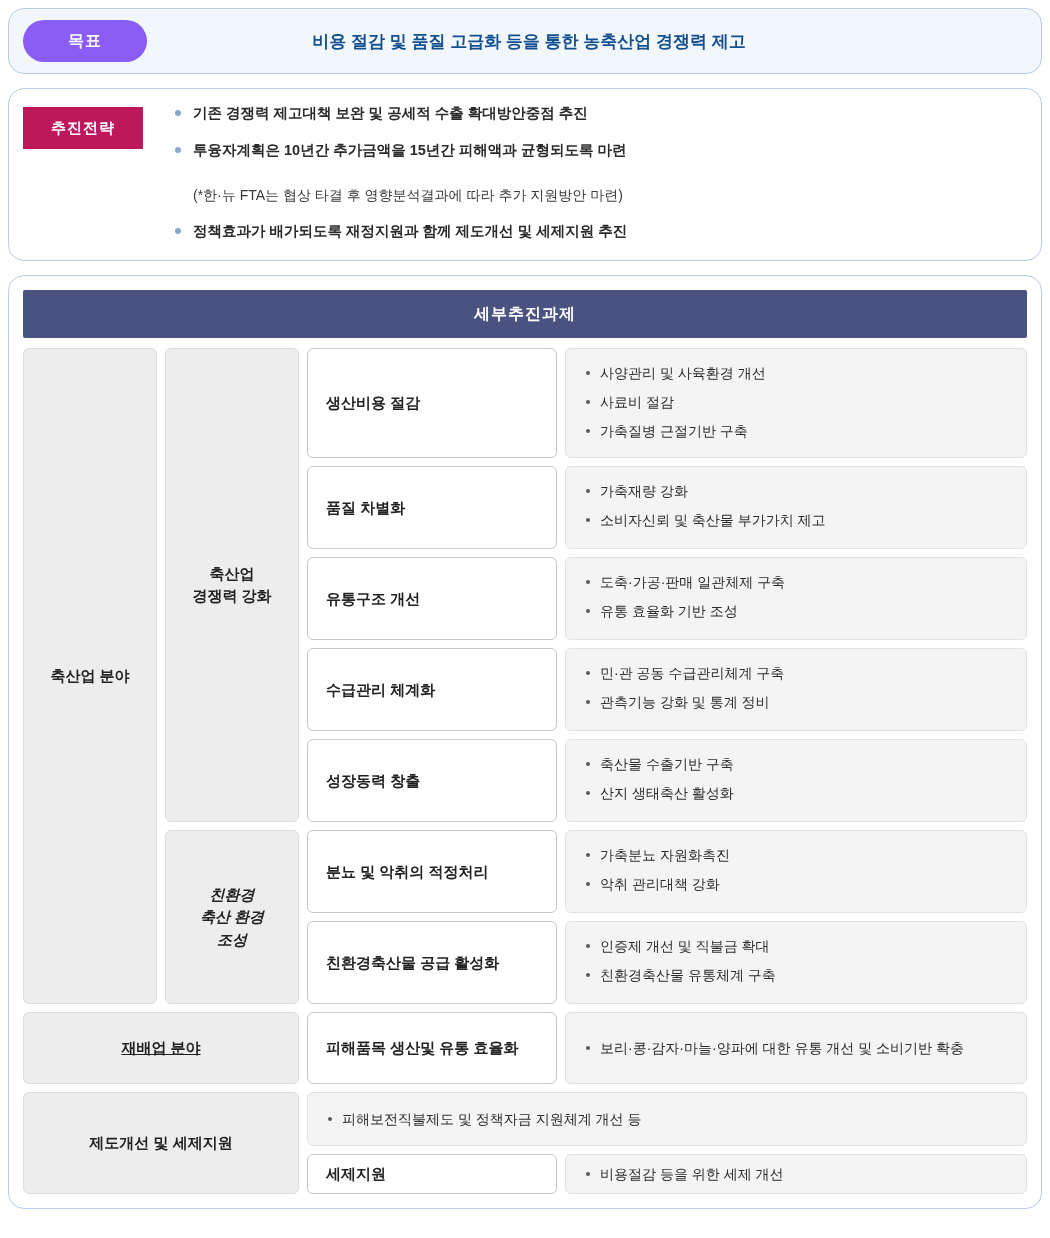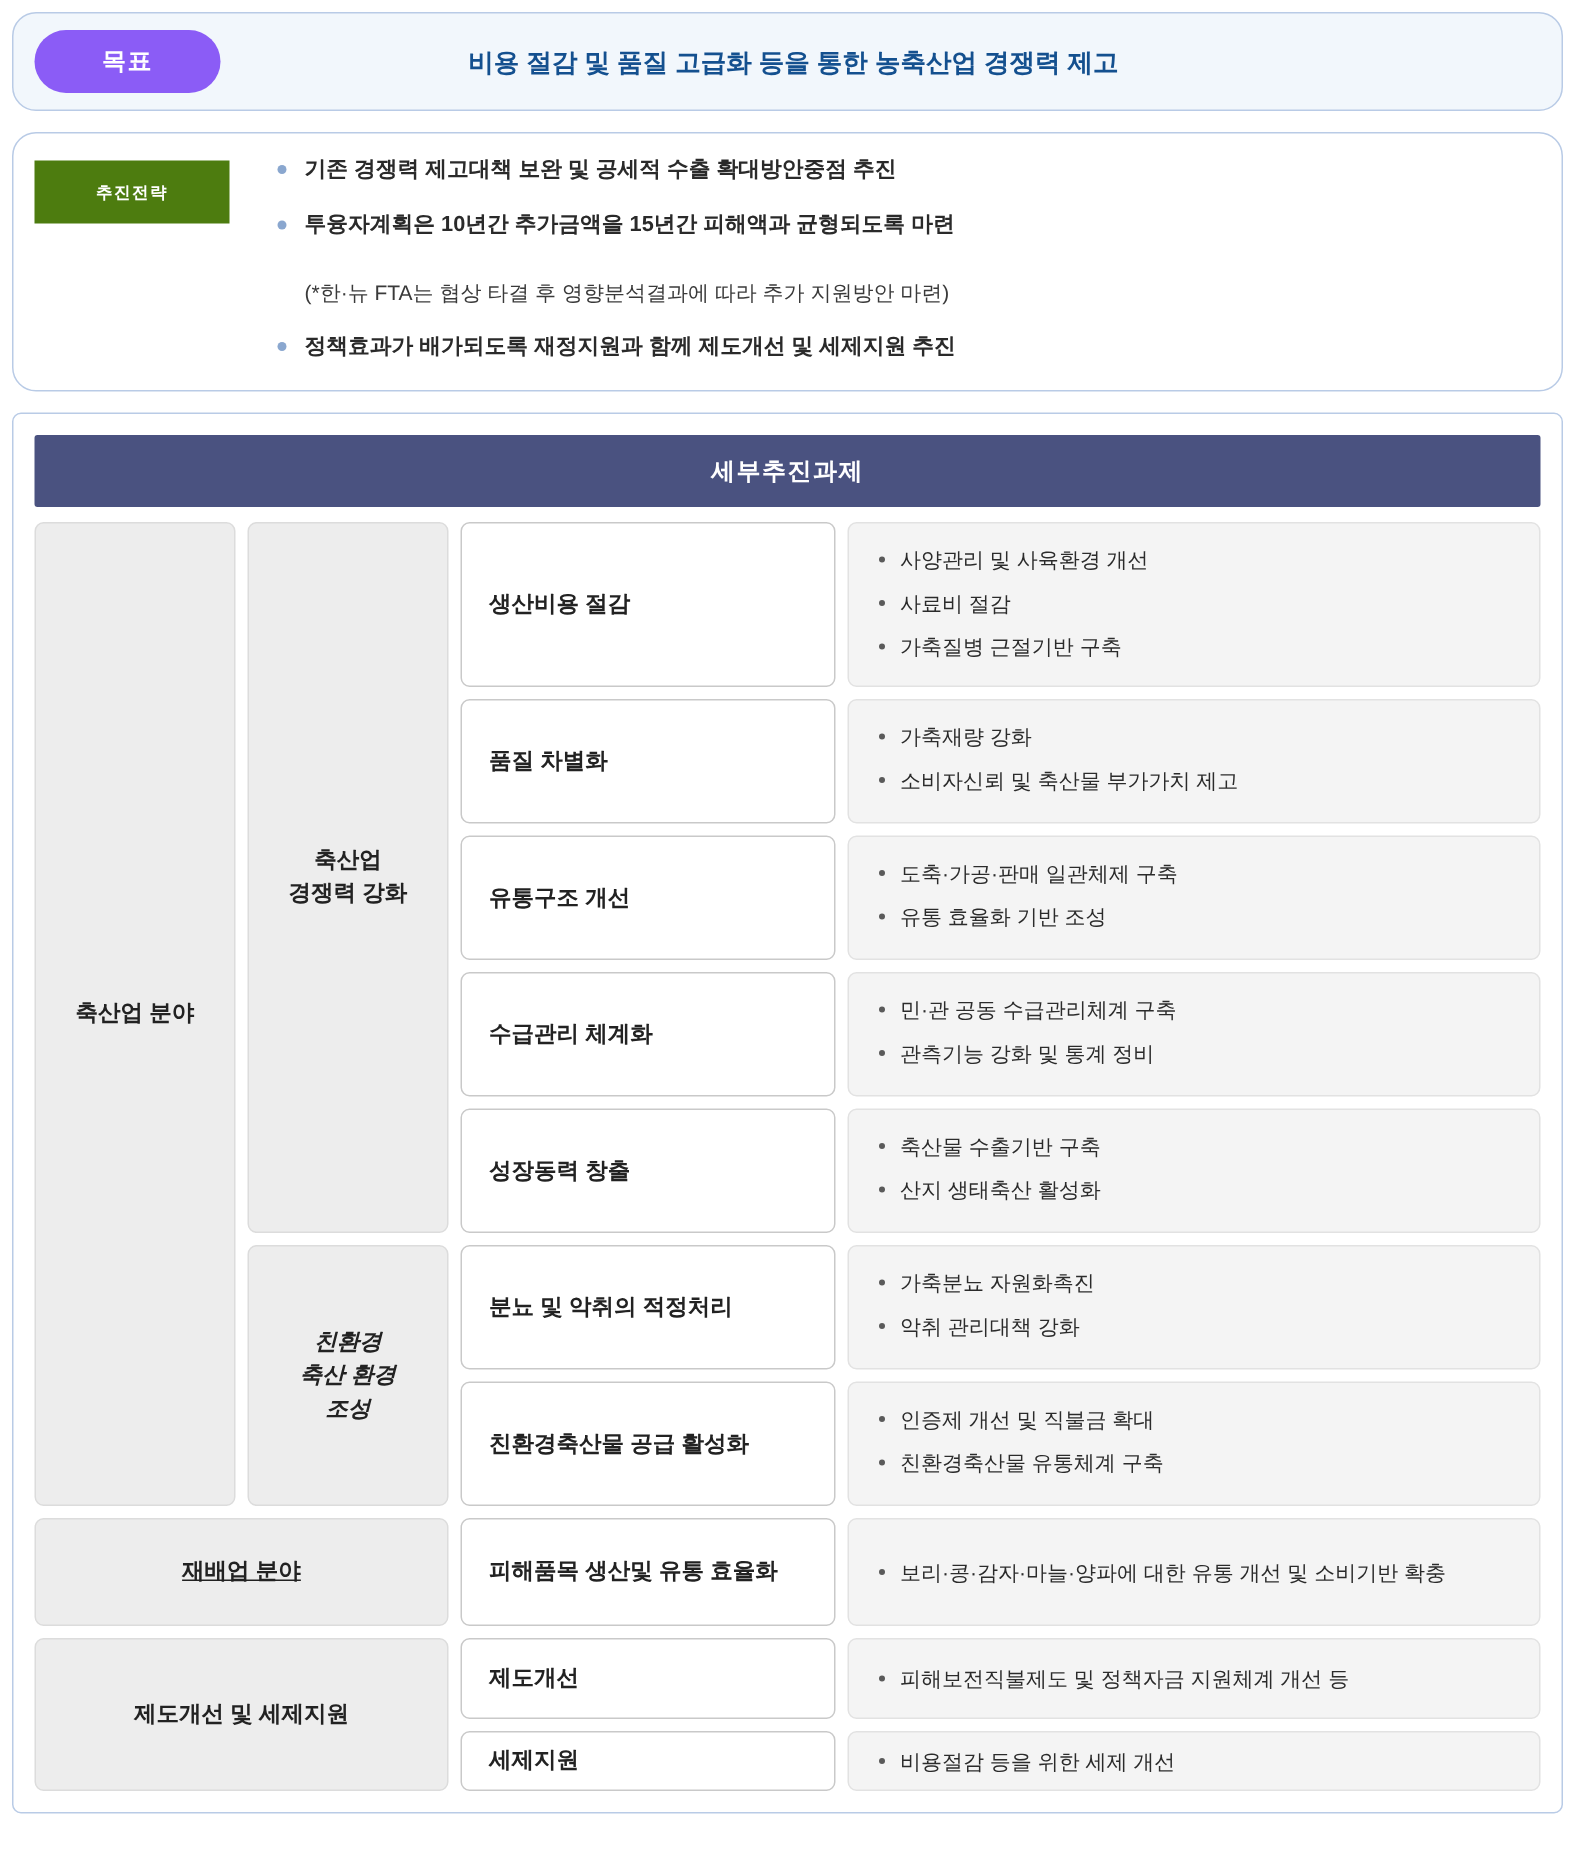--- a/index.html
+++ b/index.html
@@ -55,27 +55,27 @@
     margin: 14px 8px 0 8px;
     border: 1px solid #b9cbe6;
     border-radius: 16px;
     background: #ffffff;
     display: flex;
     align-items: flex-start;
     padding: 14px 0 18px 0;
     min-height: 165px;
   }
   .strategy-label {
-    width: 130px;
+    width: 120px;
     height: 42px;
     margin-left: 14px;
     margin-top: 4px;
-    background: #4d7c0f;
+    background: #be185d;
     color: #ffffff;
-    font-size: 11px;
+    font-size: 15px;
     font-weight: bold;
     display: flex;
     align-items: center;
     justify-content: center;
     letter-spacing: 1px;
     flex: 0 0 auto;
   }
   .strategy-list {
     flex: 1;
     margin: 0;
@@ -106,21 +106,21 @@
     font-weight: normal;
     color: #3a3a3a;
     font-size: 14px;
     margin-top: 24px;
   }
 
   
   .tasks-panel {
     margin: 14px 8px 10px 8px;
     border: 1px solid #b9cbe6;
-    border-radius: 6px;
+    border-radius: 16px;
     background: #ffffff;
     padding: 14px;
   }
   .tasks-header {
     height: 48px;
     background: #4a5280;
     color: #ffffff;
     font-size: 16px;
     font-weight: bold;
     display: flex;
@@ -342,21 +342,20 @@
             </div>
           </div>
         </div>
       </div>
 
       <div class="band">
         <div class="cell" style="width:276px; flex:0 0 276px;">제도개선 및 세제지원</div>
         <div class="rows-stack">
 
           <div class="row" style="height:54px;">
-            <div class="cell col-task">제도개선</div>
             <div class="cell col-detail" style="display:flex; align-items:center;">
               <ul class="detail-list" style="width:100%;">
                 <li><span>피해보전직불제도 및 정책자금 지원체계 개선 등</span></li>
               </ul>
             </div>
           </div>
 
           <div class="row" style="height:40px;">
             <div class="cell col-task">세제지원</div>
             <div class="cell col-detail" style="display:flex; align-items:center;">

